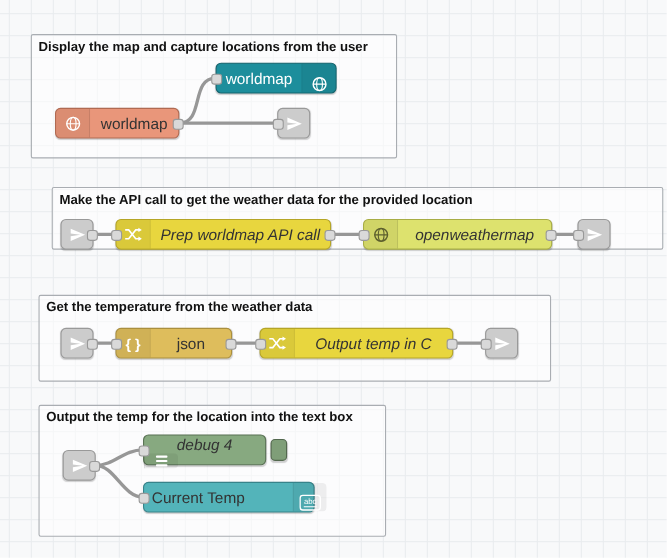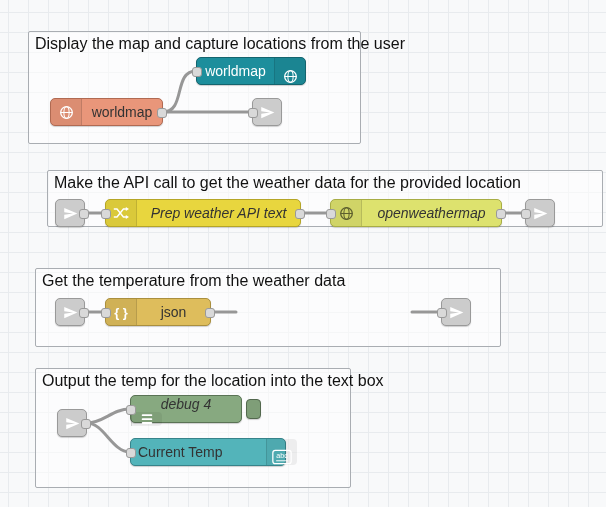--- a/index.html
+++ b/index.html
@@ -15,21 +15,21 @@
   }
   .group{
     position:absolute;
     background:rgba(255,255,255,0.55);
     border:1px solid #a9adb2;
     border-radius:2px;
     box-sizing:border-box;
   }
   .group-label{
     position:absolute;top:3px;left:6px;
-    font-size:16px;color:#111;white-space:nowrap;
+    font-size:12px;color:#111;white-space:nowrap;font-weight:bold;
   }
   svg.wires{position:absolute;left:0;top:0;}
   .wire{fill:none;stroke:#979797;stroke-width:3;stroke-linecap:round;}
   .node{
     position:absolute;height:28px;
     border:1px solid;border-radius:5px;
     display:flex;align-items:stretch;
     box-sizing:border-box;
     box-shadow:0 1px 1px rgba(0,0,0,0.18);
     cursor:pointer;
@@ -140,21 +140,21 @@
 
   <div class="node text-dark italic" style="left: 105px; top: 199px; width: 196px; background-color: rgb(232, 214, 62); border-color: rgb(181, 165, 38);">
     <span class="node-icon left icon-light">
       <svg viewBox="0 0 20 16" width="16" height="14">
           <path d="M1 3 h4 l8 10 h4" stroke="currentColor" stroke-width="1.8" fill="none"></path>
           <path d="M1 13 h4 l8 -10 h4" stroke="currentColor" stroke-width="1.8" fill="none"></path>
           <path d="M16 0.5 L20 3 L16 5.5 Z" fill="currentColor"></path>
           <path d="M16 10.5 L20 13 L16 15.5 Z" fill="currentColor"></path>
         </svg>
     </span>
-    <span class="node-label">Prep weather API text</span>
+    <span class="node-label">Prep worldmap API call</span>
     <span class="port port-left"></span>
     <span class="port port-right"></span>
   </div>
 
   <div class="node text-dark italic" style="left: 330px; top: 199px; width: 172px; background-color: rgb(221, 226, 110); border-color: rgb(168, 173, 69);">
     <span class="node-icon left icon-dark">
       <svg viewBox="0 0 16 16" width="15" height="15">
           <circle cx="8" cy="8" r="6.2" fill="none" stroke="currentColor" stroke-width="1.4"></circle>
           <ellipse cx="8" cy="8" rx="2.8" ry="6.2" fill="none" stroke="currentColor" stroke-width="1.1"></ellipse>
           <line x1="1.8" y1="8" x2="14.2" y2="8" stroke="currentColor" stroke-width="1.1"></line>
@@ -185,20 +185,33 @@
 
   <div class="node text-dark" style="left: 105px; top: 298px; width: 106px; background-color: rgb(222, 189, 92); border-color: rgb(170, 143, 62);">
     <span class="node-icon left">
       <span class="braces">{&nbsp;}</span>
     </span>
     <span class="node-label">json</span>
     <span class="port port-left"></span>
     <span class="port port-right"></span>
   </div>
 
+  <div class="node text-dark italic" style="left: 236px; top: 298px; width: 176px; background-color: rgb(232, 214, 62); border-color: rgb(181, 165, 38);">
+    <span class="node-icon left icon-light">
+      <svg viewBox="0 0 20 16" width="16" height="14">
+          <path d="M1 3 h4 l8 10 h4" stroke="currentColor" stroke-width="1.8" fill="none"></path>
+          <path d="M1 13 h4 l8 -10 h4" stroke="currentColor" stroke-width="1.8" fill="none"></path>
+          <path d="M16 0.5 L20 3 L16 5.5 Z" fill="currentColor"></path>
+          <path d="M16 10.5 L20 13 L16 15.5 Z" fill="currentColor"></path>
+        </svg>
+    </span>
+    <span class="node-label">Output temp in C</span>
+    <span class="port port-left"></span>
+    <span class="port port-right"></span>
+  </div>
 
   <div class="node link-node" style="left: 441px; top: 298px; width: 30px; background-color: rgb(204, 204, 204); border-color: rgb(153, 153, 153);">
     <span class="icon-light" style="display:flex;">
       <svg viewBox="0 0 24 24" width="15" height="15">
           <path d="M2 21 L23 12 L2 3 L2 10 L16 12 L2 14 Z" fill="currentColor"></path>
         </svg>
     </span>
     <span class="port port-left"></span>
   </div>
 

